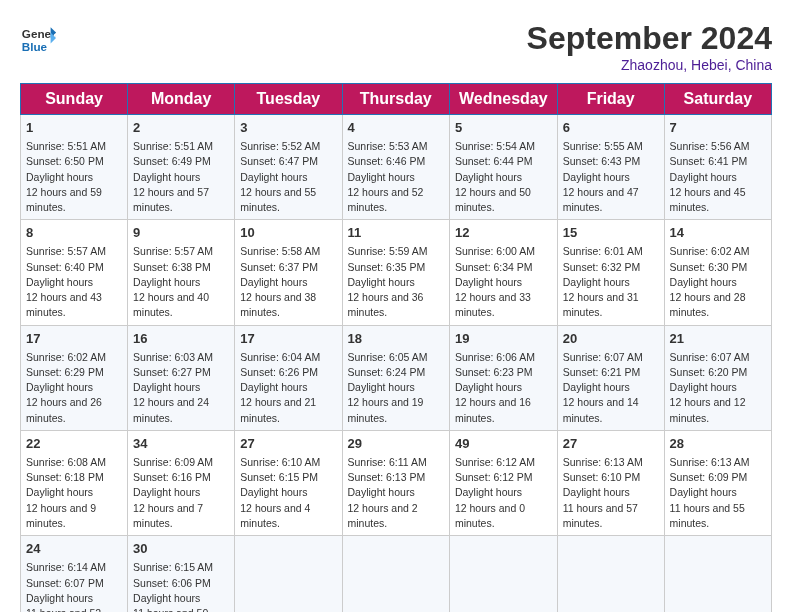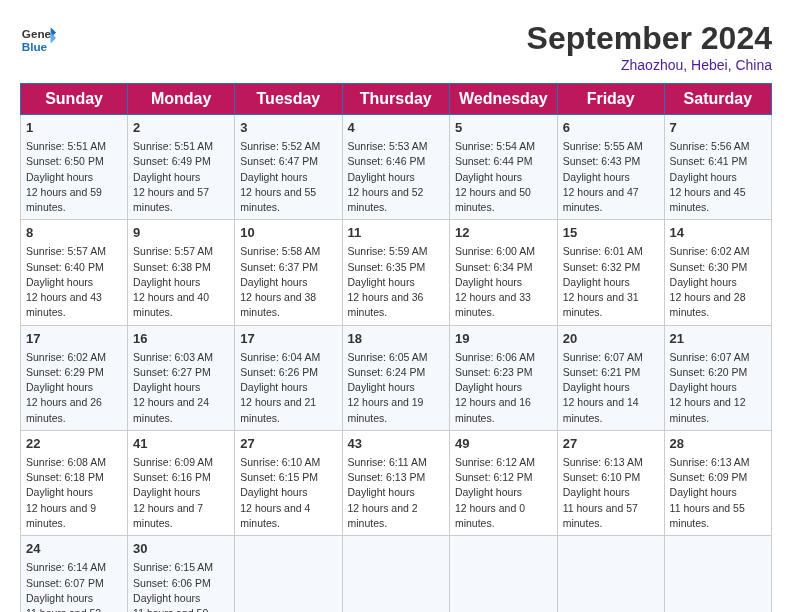--- a/index.html
+++ b/index.html
@@ -202,29 +202,29 @@
           <span class="day-num">21</span>
           <div class="day-detail">Sunrise: 6:07 AM<br>Sunset: 6:20 PM<br>Daylight hours<br>12 hours and 12 minutes.</div>
         </td>
       </tr>
       <tr>
         <td>
           <span class="day-num">22</span>
           <div class="day-detail">Sunrise: 6:08 AM<br>Sunset: 6:18 PM<br>Daylight hours<br>12 hours and 9 minutes.</div>
         </td>
         <td>
-          <span class="day-num">41</span>
+          <span class="day-num">34</span>
           <div class="day-detail">Sunrise: 6:09 AM<br>Sunset: 6:16 PM<br>Daylight hours<br>12 hours and 7 minutes.</div>
         </td>
         <td>
           <span class="day-num">27</span>
           <div class="day-detail">Sunrise: 6:10 AM<br>Sunset: 6:15 PM<br>Daylight hours<br>12 hours and 4 minutes.</div>
         </td>
         <td>
-          <span class="day-num">43</span>
+          <span class="day-num">29</span>
           <div class="day-detail">Sunrise: 6:11 AM<br>Sunset: 6:13 PM<br>Daylight hours<br>12 hours and 2 minutes.</div>
         </td>
         <td>
           <span class="day-num">49</span>
           <div class="day-detail">Sunrise: 6:12 AM<br>Sunset: 6:12 PM<br>Daylight hours<br>12 hours and 0 minutes.</div>
         </td>
         <td>
           <span class="day-num">27</span>
           <div class="day-detail">Sunrise: 6:13 AM<br>Sunset: 6:10 PM<br>Daylight hours<br>11 hours and 57 minutes.</div>
         </td>

